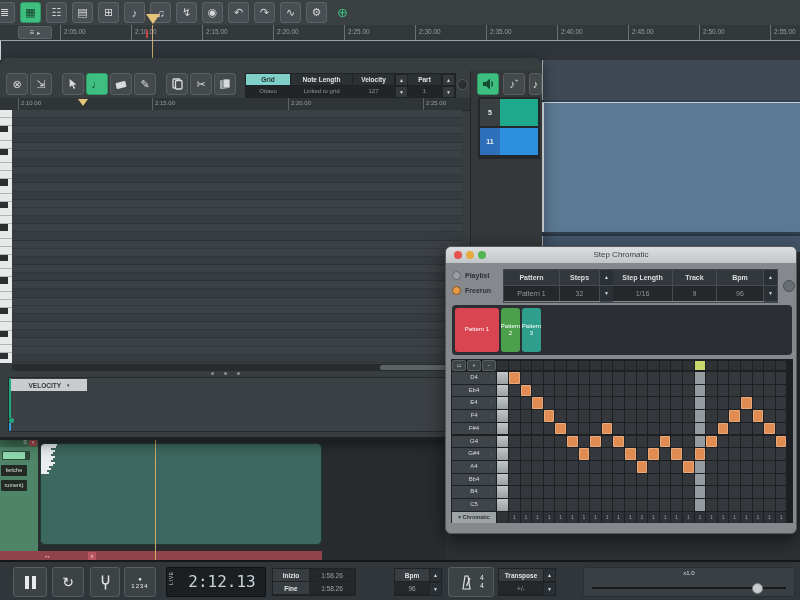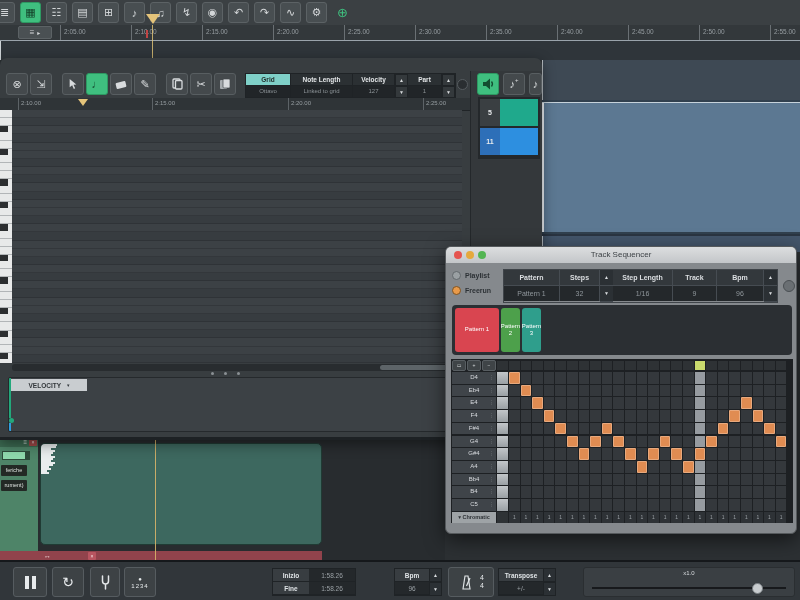--- a/index.html
+++ b/index.html
@@ -409,21 +409,21 @@
         <div style="left: 232px; top: 67px; width: 8px; height: 2px; background: rgb(233, 237, 238);"></div>
       </div>
     <div id="trk-red">
       <span style="position:absolute;left:44px;font-size:7px;color:#f0dcdc;">↔</span>
       <div class="trk-x" style="position:absolute;left:88px;background:#b85560;">×</div>
     </div>
     <div class="abs" style="left:155px;top:2px;width:1px;height:121px;background:rgba(215,180,105,.9);z-index:4;"></div>
   </div>
 
   <div id="seq-win">
-    <div id="seq-title">Track Sequencer</div>
+    <div id="seq-title">Step Chromatic</div>
     <div class="light" style="left:8px;background:#e5544f;"></div>
     <div class="light" style="left:20px;background:#e5a93d;"></div>
     <div class="light" style="left:32px;background:#53b552;"></div>
 
     <div class="abs" style="left:6px;top:21px;">
       <div class="radio-row">
         <div class="radio" style="background:#9aa0a3;border:1.5px solid #62686c;"></div>
         <span class="radio-lbl">Playlist</span>
       </div>
       <div class="radio-row">
@@ -828,20 +828,24 @@
     <div class="t-btn" style="left:90px;width:30px;">
       <svg width="11" height="15" viewBox="0 0 11 15">
           <path d="M2.5,1 v5 a3,3 0 0 0 6,0 V1 M5.5,9 v5" stroke="#e4e7e9" stroke-width="1.5" fill="none" stroke-linecap="round"></path>
         </svg>
     </div>
     <div class="t-btn" style="left:124px;width:32px;flex-direction:column;gap:1px;">
       <span style="font-size:6px;line-height:6px;">●</span>
       <span style="font-size:6px;letter-spacing:1px;">1234</span>
     </div>
 
+    <div id="t-time">
+      <div id="t-live">LIVE</div>
+      <div id="t-clock">2:12.13</div>
+    </div>
 
     <div class="mini-table" style="left:272px;">
       <div class="mini-row">
         <div class="mini-l" style="width:36px;">Inizio</div>
         <div class="mini-v" style="width:46px;">1:58.26</div>
       </div>
       <div class="mini-row">
         <div class="mini-l" style="width:36px;">Fine</div>
         <div class="mini-v" style="width:46px;">1:58.26</div>
       </div>

